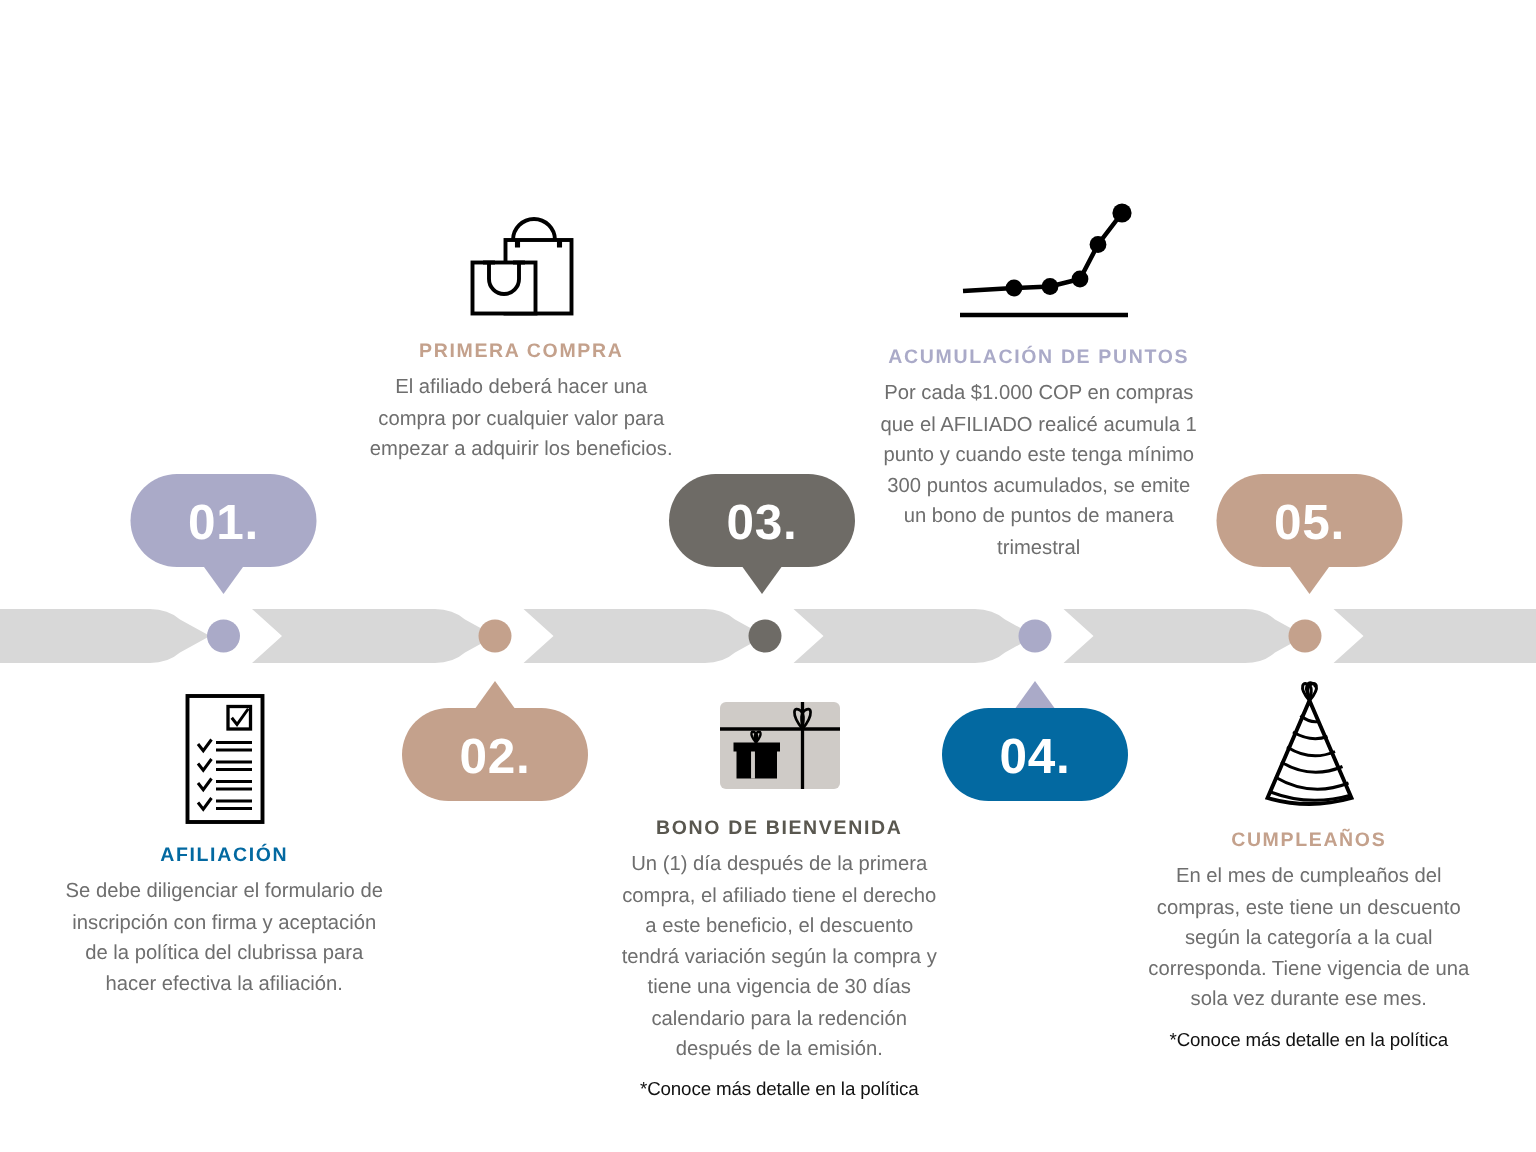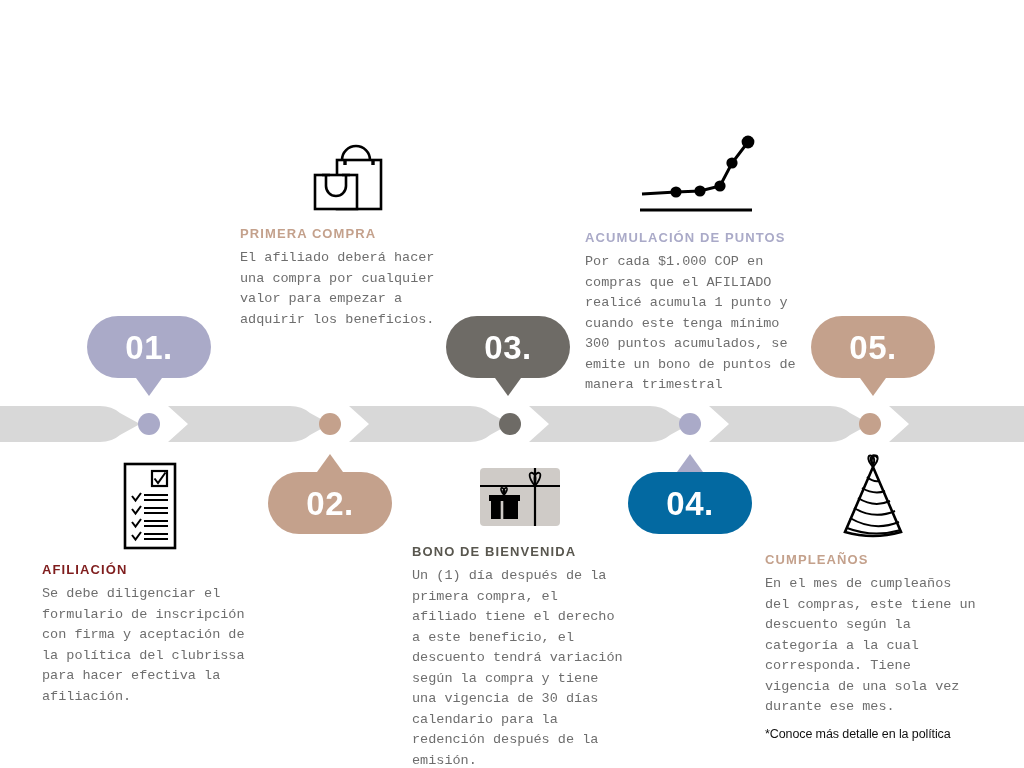--- a/index.html
+++ b/index.html
@@ -33,35 +33,35 @@
     position: absolute;
     left: 50%; margin-left: -13px;
     width: 0; height: 0;
     border-left: 13px solid transparent;
     border-right: 13px solid transparent;
   }
   .bubble.down .tail { top: 100%; }
   .bubble.up   .tail { bottom: 100%; }
 
   
-  .block { position: absolute; }
+  .block { position: absolute; text-align: center; }
   .block .icon { display:flex; align-items:flex-end; justify-content:center; }
   .block .heading {
     font-size: 13px;
     font-weight: bold;
     letter-spacing: 1.1px;
     text-transform: uppercase;
     margin-top: 10px;
   }
   .block .body {
     font-size: 13.5px;
     line-height: 1.52;
     color: #6e6e6e;
     margin-top: 7px;
-    font-family: Liberation Mono, monospace;
+    font-family: Liberation Sans, sans-serif;
   }
   .block .note {
     font-size: 12.5px;
     font-weight: normal;
     color: #111111;
     margin-top: 9px;
     letter-spacing: -0.1px;
   }
 </style>
 </head>
@@ -112,21 +112,21 @@
             <path d="M28 53 L52 53"></path>
           <path d="M16 62 L19.5 66.5 L25 59"></path>
           <path d="M28 61 L52 61"></path>
             <path d="M28 66 L52 66"></path>
           <path d="M16 75 L19.5 79.5 L25 72"></path>
           <path d="M28 74 L52 74"></path>
             <path d="M28 79 L52 79"></path>
         </g>
       </svg>
     </div>
-    <div class="heading" style="color:#7f1d1d;">AFILIACIÓN</div>
+    <div class="heading" style="color:#0369a1;">AFILIACIÓN</div>
     <div class="body">Se debe diligenciar el formulario de inscripción con firma y aceptación de la política del clubrissa para hacer efectiva la afiliación.</div>
   </div>
 
   <div class="bubble up" style="left:268px; top:472px; background:#c4a18c;text-align:center;">
     <span class="num">02.</span>
     <span class="tail" style="border-bottom:18px solid #c4a18c;"></span>
   </div>
 
   <div class="block" style="left:240px; top:138px; width:215px;">
     <div class="icon" style="height:78px;">

